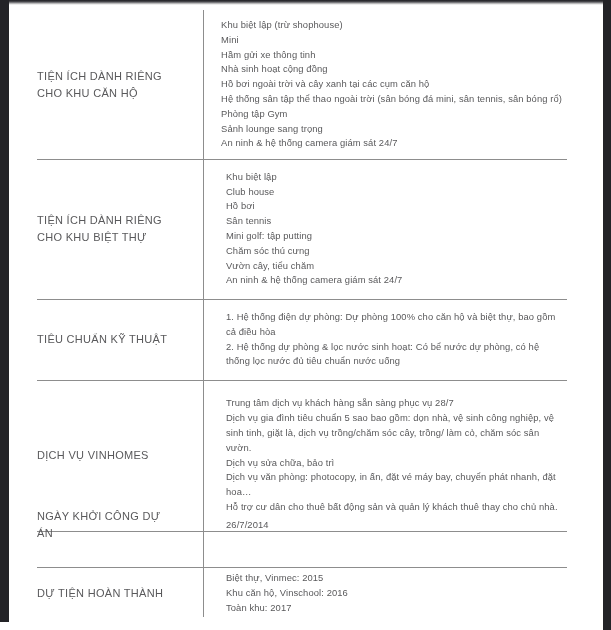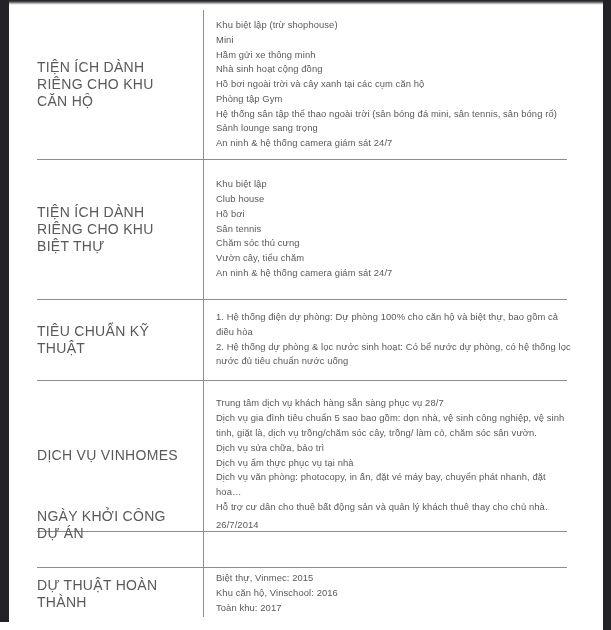--- a/index.html
+++ b/index.html
@@ -46,24 +46,24 @@
   }
   .r1 { top: 10px;  height: 149px; }
   .r2 { top: 159px; height: 140px; }
   .r3 { top: 299px; height: 81px;  }
   .r4 { top: 380px; height: 151px; }
   .r5 { top: 507px; height: 36px;  }
   .r6 { top: 567px; height: 53px;  }
   .label {
     width: 203px; box-sizing: border-box;
     padding: 0 24px 0 37px;
-    font-size: 14px; line-height: 17px; letter-spacing: 0.3px;
+    font-size: 11px; line-height: 17px; letter-spacing: 0.3px;
   }
   .values {
-    flex: 1; margin: 3px; padding: 0 28px 0 10px;
+    flex: 1; margin: 13px; padding: 0 28px 0 10px;
     list-style: none;
     font-size: 9.4px; line-height: 14.8px; letter-spacing: 0.1px;
   }
   .values li { white-space: nowrap; }
   .values.wrap li { white-space: normal; max-width: 360px; }
 </style>
 </head>
 <body>
 
 <div class="page">
@@ -77,72 +77,72 @@
   <div class="hline hl-2"></div>
   <div class="hline hl-3"></div>
   <div class="hline hl-4"></div>
   <div class="hline hl-5"></div>
 
   <div class="row r1">
     <div class="label">TIỆN ÍCH DÀNH RIÊNG CHO KHU CĂN HỘ</div>
     <ul class="values">
         <li class="value-line">Khu biệt lập (trừ shophouse)</li>
         <li class="value-line">Mini</li>
-        <li class="value-line">Hầm gửi xe thông minh</li>
+        <li class="value-line">Hầm gửi xe thông tinh</li>
         <li class="value-line">Nhà sinh hoạt cộng đồng</li>
         <li class="value-line">Hồ bơi ngoài trời và cây xanh tại các cụm căn hộ</li>
+        <li class="value-line">Hệ thống sân tập thể thao ngoài trời (sân bóng đá mini, sân tennis, sân bóng rổ)</li>
         <li class="value-line">Phòng tập Gym</li>
-        <li class="value-line">Hệ thống sân tập thể thao ngoài trời (sân bóng đá mini, sân tennis, sân bóng rổ)</li>
         <li class="value-line">Sảnh lounge sang trọng</li>
         <li class="value-line">An ninh &amp; hệ thống camera giám sát 24/7</li>
       </ul>
   </div>
 
   <div class="row r2">
     <div class="label">TIỆN ÍCH DÀNH RIÊNG CHO KHU BIỆT THỰ</div>
     <ul class="values">
         <li class="value-line">Khu biệt lập</li>
         <li class="value-line">Club house</li>
         <li class="value-line">Hồ bơi</li>
         <li class="value-line">Sân tennis</li>
+        <li class="value-line">Mini golf: tập putting</li>
         <li class="value-line">Chăm sóc thú cưng</li>
         <li class="value-line">Vườn cây, tiểu chăm</li>
         <li class="value-line">An ninh &amp; hệ thống camera giám sát 24/7</li>
       </ul>
   </div>
 
   <div class="row r3">
     <div class="label">TIÊU CHUẨN KỸ THUẬT</div>
     <ul class="values wrap">
         <li class="value-line">1. Hệ thống điện dự phòng: Dự phòng 100% cho căn hộ và biệt thự, bao gồm cả điều hòa</li>
         <li class="value-line">2. Hệ thống dự phòng &amp; lọc nước sinh hoạt: Có bể nước dự phòng, có hệ thống lọc nước đủ tiêu chuẩn nước uống</li>
       </ul>
   </div>
 
   <div class="row r4">
     <div class="label">DỊCH VỤ VINHOMES</div>
     <ul class="values wrap">
         <li class="value-line">Trung tâm dịch vụ khách hàng sẵn sàng phục vụ 28/7</li>
         <li class="value-line">Dịch vụ gia đình tiêu chuẩn 5 sao bao gồm: dọn nhà, vệ sinh công nghiệp, vệ sinh tinh, giặt là, dịch vụ trồng/chăm sóc cây, trồng/ làm cỏ, chăm sóc sân vườn.</li>
         <li class="value-line">Dịch vụ sửa chữa, bảo trì</li>
-        <li class="value-line">Dịch vụ ẩm thực phục vụ tại nhà</li>
         <li class="value-line">Dịch vụ văn phòng: photocopy, in ấn, đặt vé máy bay, chuyển phát nhanh, đặt hoa…</li>
         <li class="value-line">Hỗ trợ cư dân cho thuê bất động sản và quản lý khách thuê thay cho chủ nhà.</li>
       </ul>
   </div>
 
   <div class="row r5">
     <div class="label">NGÀY KHỞI CÔNG DỰ ÁN</div>
     <ul class="values">
         <li class="value-line">26/7/2014</li>
       </ul>
   </div>
 
   <div class="row r6">
-    <div class="label">DỰ THUẬT HOÀN THÀNH</div>
+    <div class="label">DỰ TIỆN HOÀN THÀNH</div>
     <ul class="values">
         <li class="value-line">Biệt thự, Vinmec: 2015</li>
         <li class="value-line">Khu căn hộ, Vinschool: 2016</li>
         <li class="value-line">Toàn khu: 2017</li>
       </ul>
   </div>
 
 </div>
 
 </body></html>

